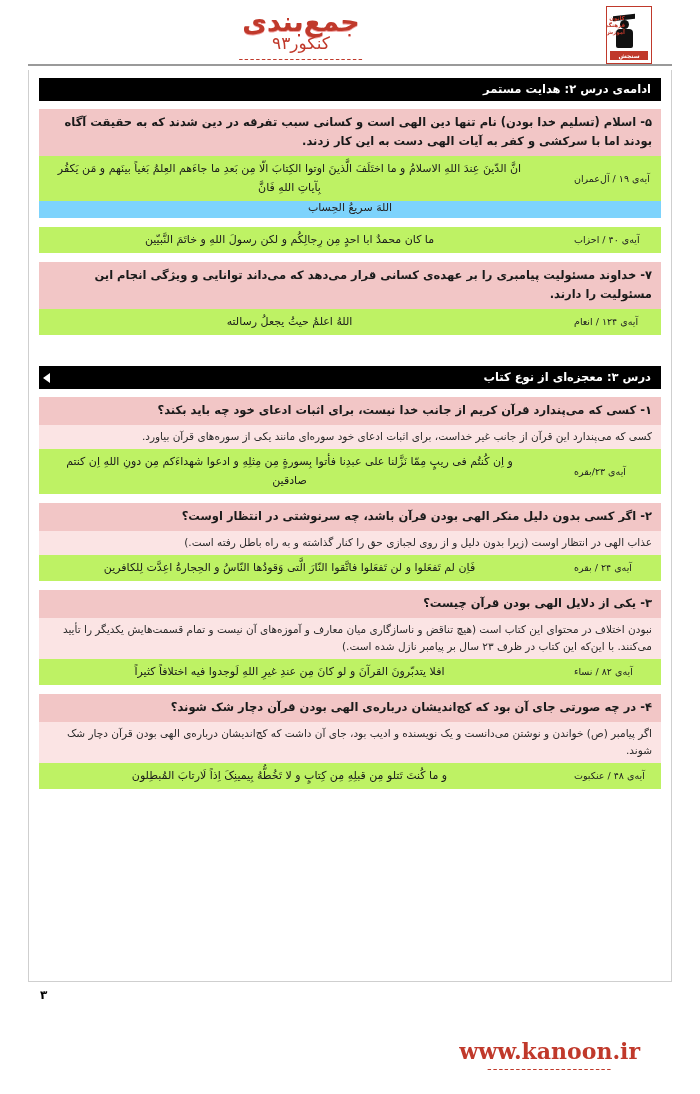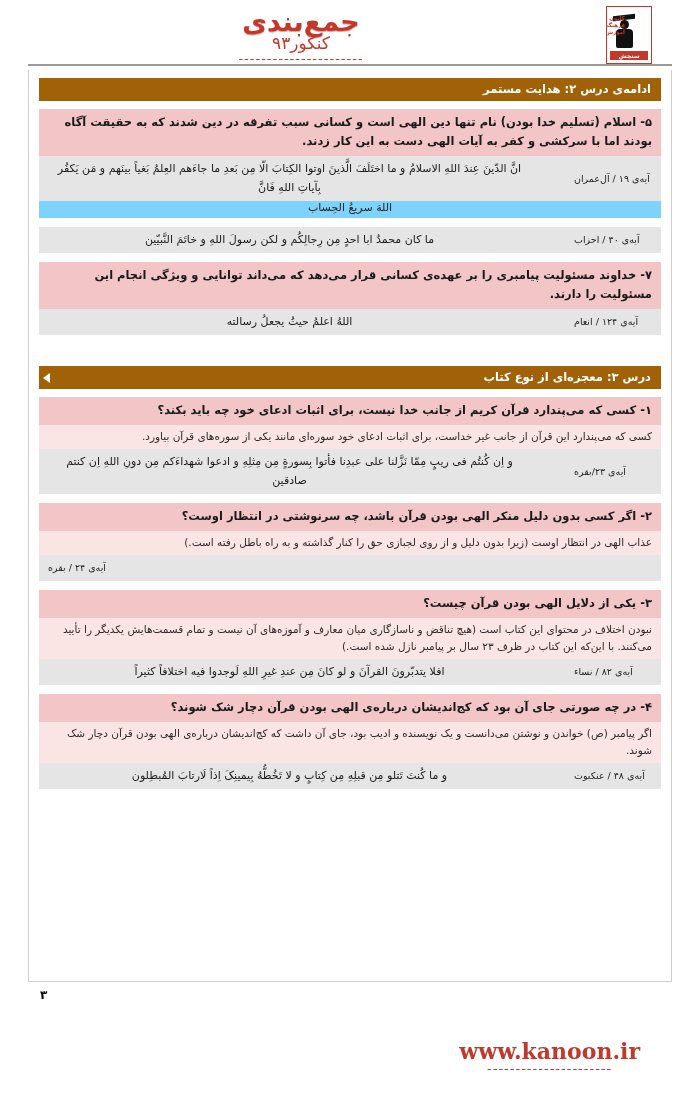--- a/index.html
+++ b/index.html
@@ -139,21 +139,21 @@
     padding: 0;
     box-sizing: border-box;
   }
 
   .content {
     padding: 8px 10px 0 10px;
   }
 
   
   .section-bar {
-    background: #a16207;
+    background: #000000;
     color: #ffffff;
     font-size: 11.5px;
     font-weight: bold;
     padding: 4px 10px 5px 10px;
     margin-bottom: 8px;
     position: relative;
   }
   .section-arrow {
     position: absolute;
     left: 4px;
@@ -178,21 +178,21 @@
     padding: 4px 9px 5px 9px;
   }
   .q-answer {
     background: #fbe4e4;
     color: #2a2a2a;
     font-size: 10.5px;
     line-height: 17px;
     padding: 3px 9px 4px 9px;
   }
   .q-verse {
-    background: #e5e5e5;
+    background: #bef264;
     color: #1a1a1a;
     font-size: 11px;
     line-height: 19px;
     padding: 3px 9px 4px 9px;
     display: flex;
     flex-direction: row-reverse;
     justify-content: space-between;
     align-items: center;
     gap: 43px;
   }
@@ -316,20 +316,21 @@
       <div class="q-verse">
         <span class="verse-ar">و اِن کُنتُم فی ریبٍ مِمّا نَزَّلنا علی عبدِنا فأتوا بِسورةٍ مِن مِثلِهِ و ادعوا شهداءَکم مِن دونِ اللهِ اِن کنتم صادقین</span>
         <span class="verse-ref">آیه‌ی ۲۳/بقره</span>
       </div>
     </div>
 
     <div class="qblock">
       <div class="q-stem">۲- اگر کسی بدون دلیل منکر الهی بودن قرآن باشد، چه سرنوشتی در انتظار اوست؟</div>
       <div class="q-answer">عذاب الهی در انتظار اوست (زیرا بدون دلیل و از روی لجبازی حق را کنار گذاشته و به راه باطل رفته است.)</div>
       <div class="q-verse">
+        <span class="verse-ar">فَاِن لم تَفعَلوا و لن تَفعَلوا فاتَّقوا النّارَ الَّتی وَقودُها النّاسُ و الحِجارةُ اعِدَّت لِلکافرین</span>
         <span class="verse-ref">آیه‌ی ۲۴ / بقره</span>
       </div>
     </div>
 
     <div class="qblock">
       <div class="q-stem">۳- یکی از دلایل الهی بودن قرآن چیست؟</div>
       <div class="q-answer">نبودن اختلاف در محتوای این کتاب است (هیچ تناقض و ناسازگاری میان معارف و آموزه‌های آن نیست و تمام قسمت‌هایش یکدیگر را تأیید می‌کنند. با این‌که این کتاب در ظرف ۲۳ سال بر پیامبر نازل شده است.)</div>
       <div class="q-verse">
         <span class="verse-ar">افلا یتدبّرونَ القرآنَ و لو کانَ مِن عندِ غیرِ اللهِ لَوجدوا فیه اختلافاً کثیراً</span>
         <span class="verse-ref">آیه‌ی ۸۲ / نساء</span>

